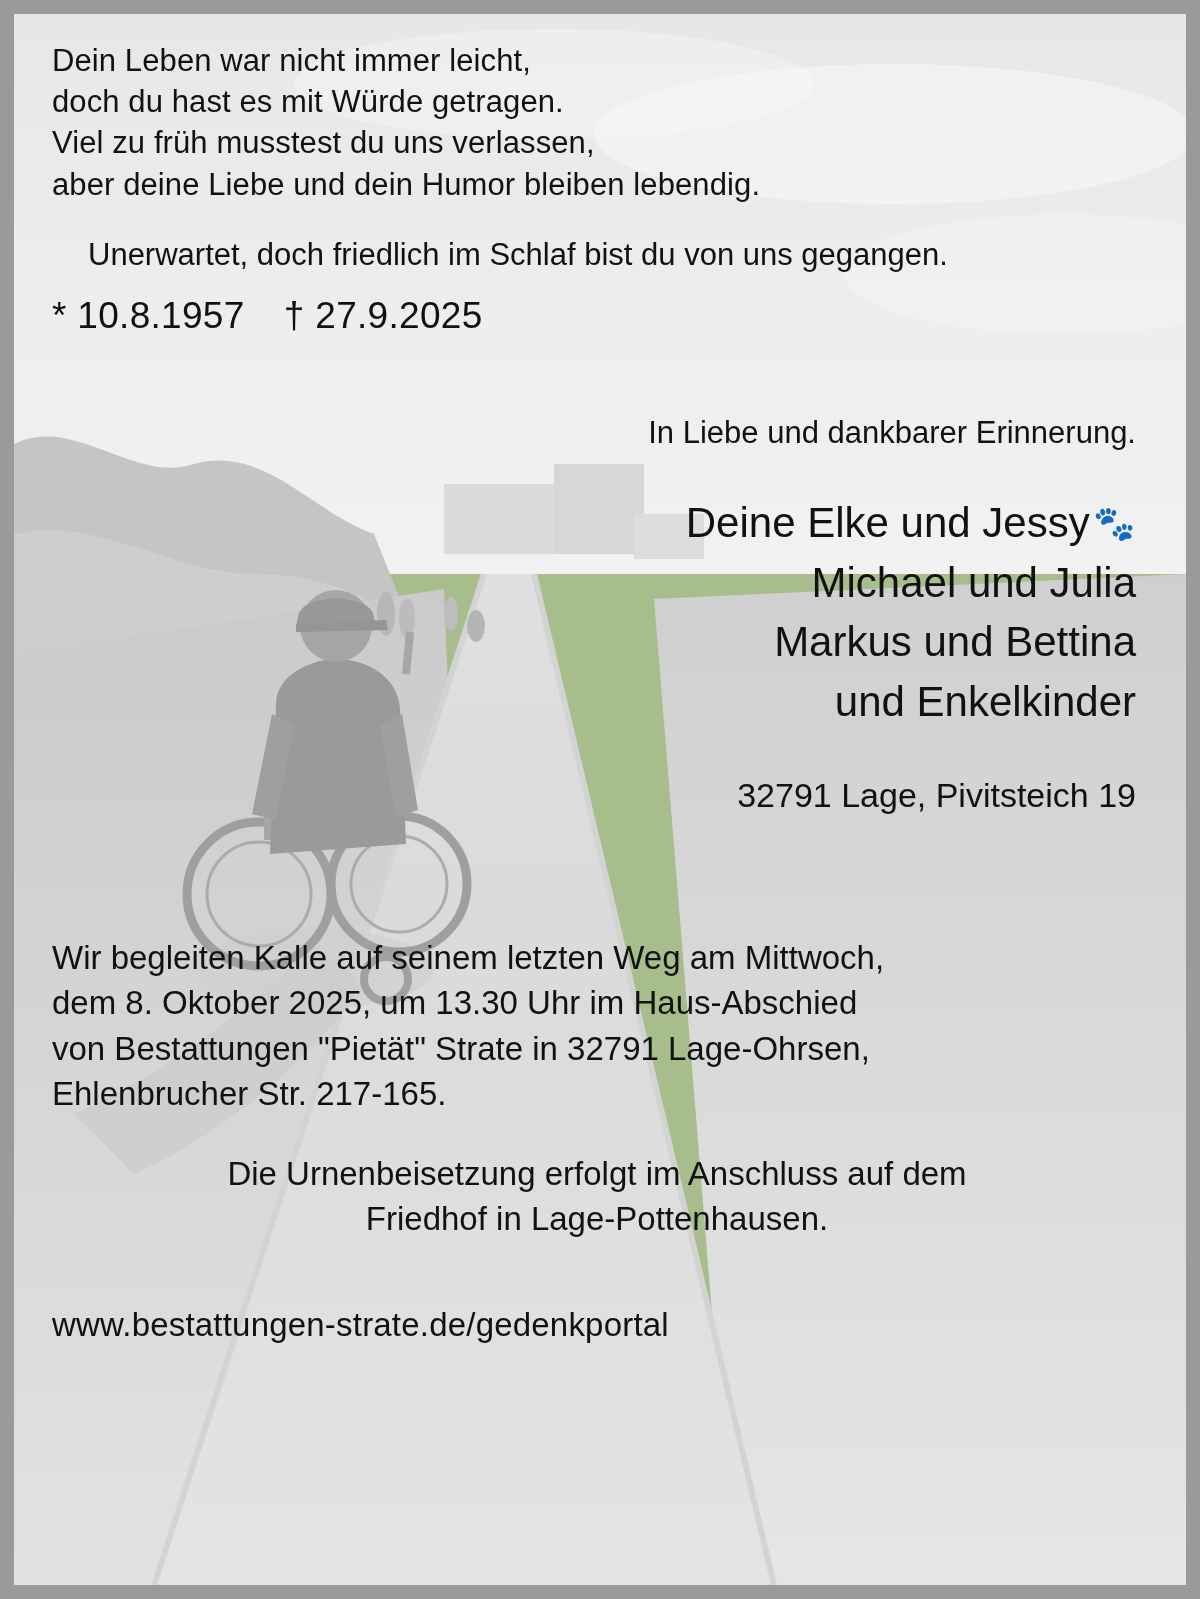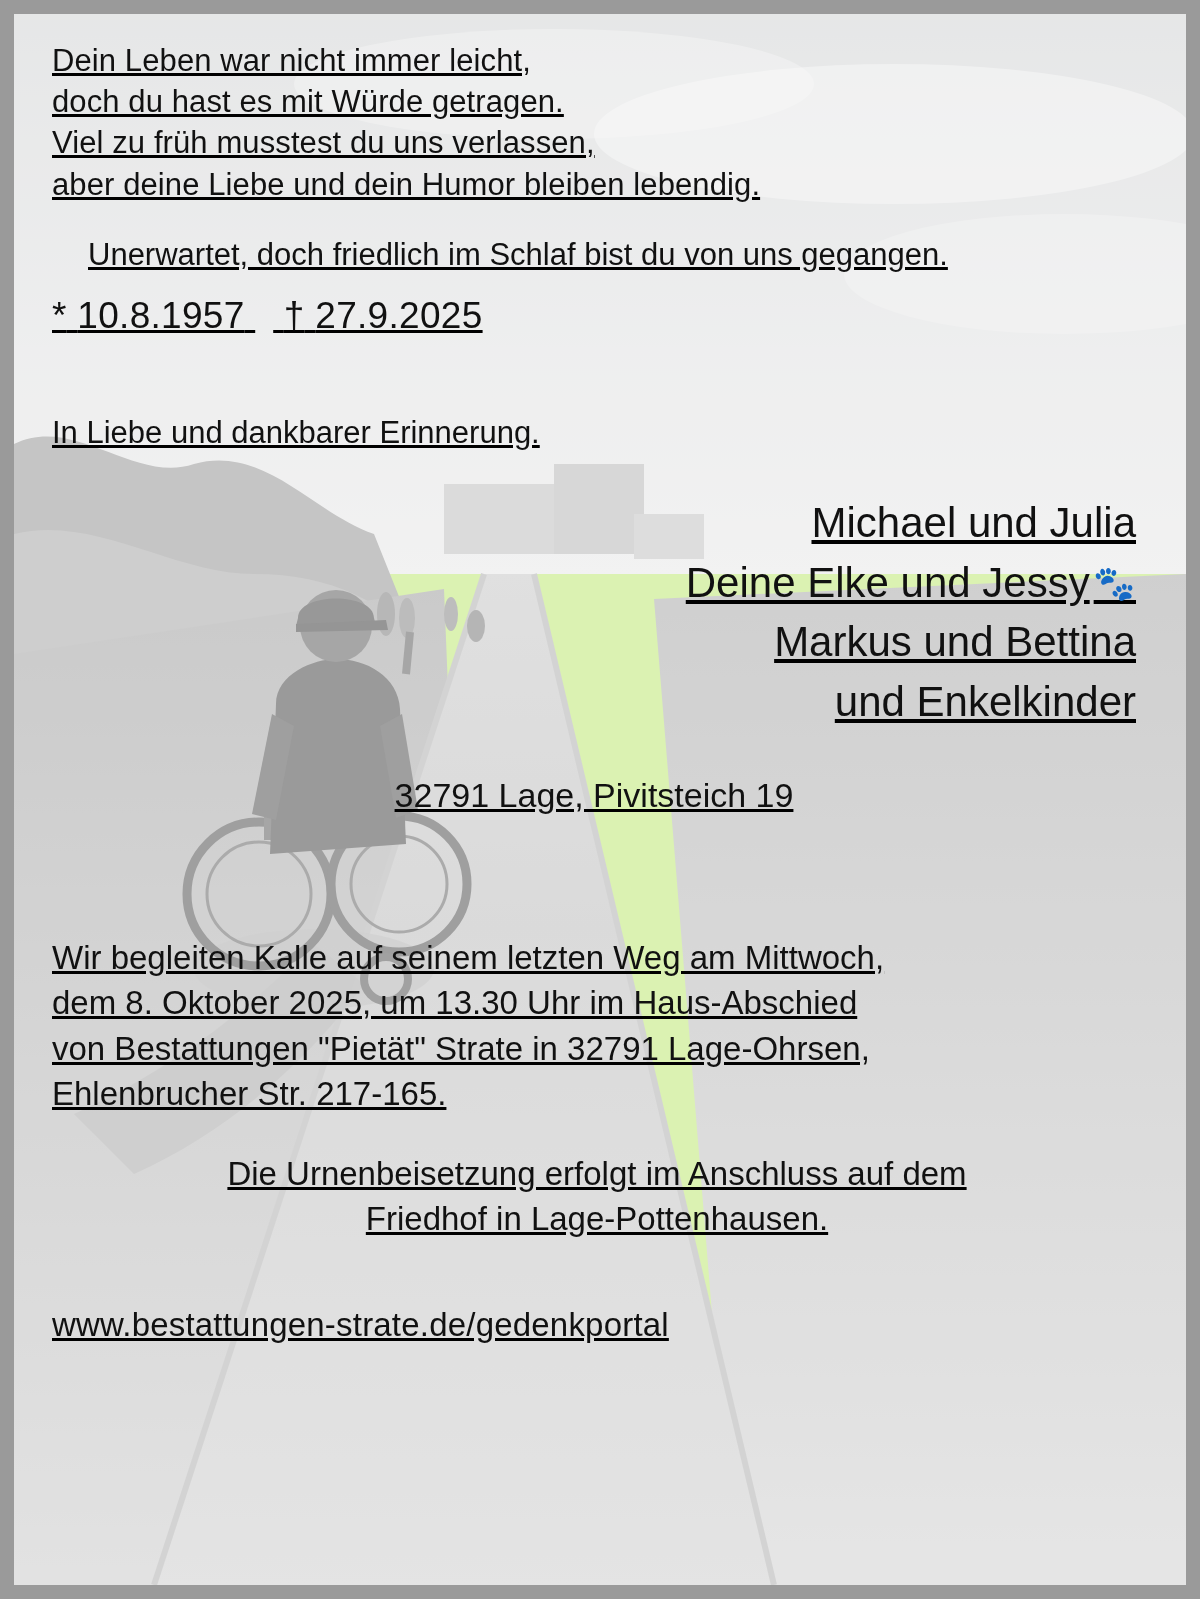--- a/index.html
+++ b/index.html
@@ -9,23 +9,22 @@
   }
   body {
     font-family: "Liberation Sans", sans-serif;
   }
   .obituary {
     position: relative;
     width: 1200px;
     height: 1599px;
     box-sizing: border-box;
     border: 14px solid #9a9a9a;
-    background: #bef264;
+    background: #4d7c0f;
     overflow: hidden;
-    text-decoration: underline;
   }
   
   .photo {
     position: absolute;
     inset: 0;
     overflow: hidden;
     z-index: 0;
   }
   .photo svg {
     width: 100%;
@@ -67,39 +66,39 @@
     letter-spacing: -0.5px;
   }
   .dates {
     margin-top: 20px;
     font-size: 37px;
     letter-spacing: 0.3px;
   }
   .dates .sep { display: inline-block; width: 18px; }
   .memory {
     margin-top: 78px;
-    text-align: left;
+    text-align: right;
     font-size: 31px;
     padding-right: 6px;
   }
   .family {
     margin-top: 42px;
     text-align: right;
     font-size: 42px;
     line-height: 1.42;
     padding-right: 6px;
   }
   .paw {
     font-size: 34px;
     vertical-align: 2px;
     margin-left: 4px;
   }
   .address {
     margin-top: 44px;
-    text-align: center;
+    text-align: right;
     font-size: 34px;
     padding-right: 6px;
   }
   .funeral {
     margin-top: 120px;
     font-size: 33px;
     line-height: 1.38;
   }
   .burial {
     margin-top: 34px;
@@ -213,24 +212,24 @@
       <span>*</span>
       <span>10.8.1957</span>
       <span class="sep"></span>
       <span>†</span>
       <span>27.9.2025</span>
     </div>
 
     <div class="memory">In Liebe und dankbarer Erinnerung.</div>
 
     <div class="family">
-      <div>Michael und Julia</div>
       <div>
         <span>Deine Elke und Jessy</span><span class="paw">🐾</span>
       </div>
+      <div>Michael und Julia</div>
       <div>Markus und Bettina</div>
       <div>und Enkelkinder</div>
     </div>
 
     <div class="address">32791 Lage, Pivitsteich 19</div>
 
     <div class="funeral">
       <div>Wir begleiten Kalle auf seinem letzten Weg am Mittwoch,</div>
       <div>dem 8. Oktober 2025, um 13.30 Uhr im Haus-Abschied</div>
       <div>von Bestattungen "Pietät" Strate in 32791 Lage-Ohrsen,</div>

